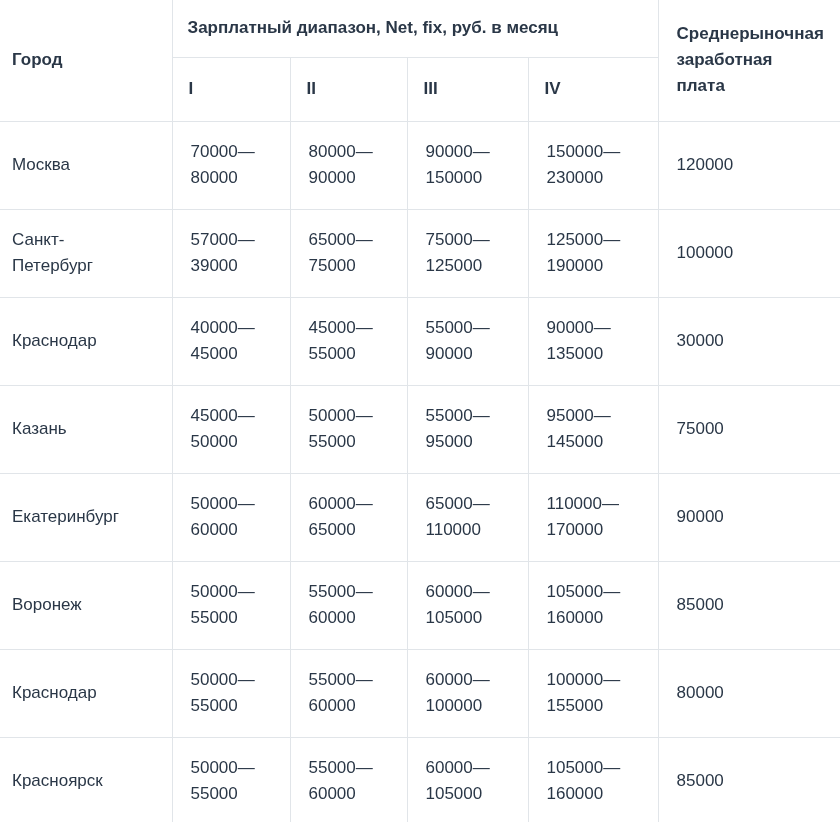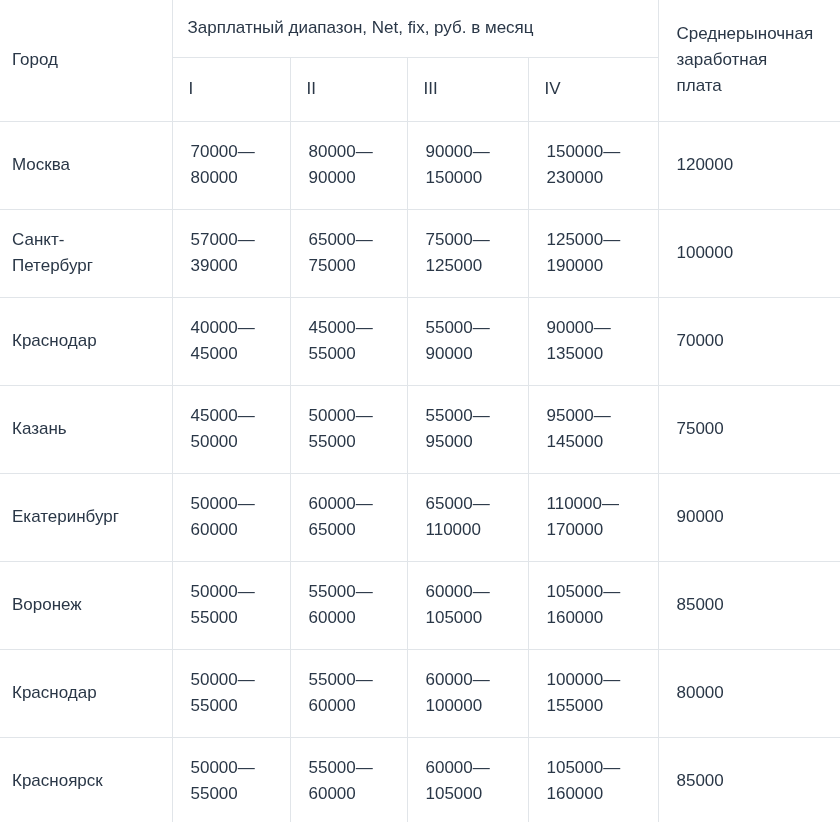--- a/index.html
+++ b/index.html
@@ -19,21 +19,21 @@
     font-size: 17px;
   }
   th, td {
     text-align: left;
     vertical-align: middle;
     padding: 0 10px 0 18px;
     line-height: 1.55;
     white-space: pre-line;
     overflow: hidden;
   }
-  th { font-weight: 400; }
+  th { font-weight: 700; }
   td { font-weight: 400; }
   tr.header-top { height: 57px; }
   tr.header-sub { height: 64px; }
   tbody tr { height: 88px; }
 
   
   .b-right  { border-right: 1px solid #e1e5e9; }
   .b-bottom { border-bottom: 1px solid #e1e5e9; }
 
   .col-city { padding-left: 12px; }
@@ -96,21 +96,21 @@
     <tr>
       <td class="col-city b-right b-bottom">Краснодар</td>
       <td class="b-right b-bottom">40000—
 45000</td>
       <td class="b-right b-bottom">45000—
 55000</td>
       <td class="b-right b-bottom">55000—
 90000</td>
       <td class="b-right b-bottom">90000—
 135000</td>
-      <td class="b-bottom">70000</td>
+      <td class="b-bottom">30000</td>
     </tr>
     <tr>
       <td class="col-city b-right b-bottom">Казань</td>
       <td class="b-right b-bottom">45000—
 50000</td>
       <td class="b-right b-bottom">50000—
 55000</td>
       <td class="b-right b-bottom">55000—
 95000</td>
       <td class="b-right b-bottom">95000—

